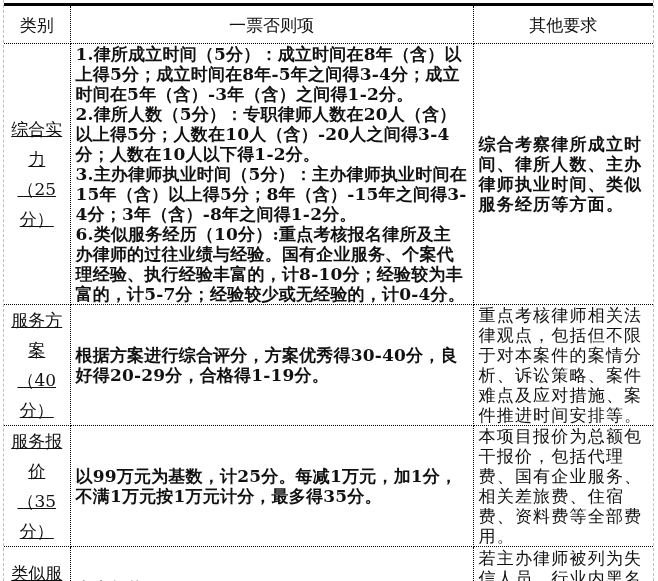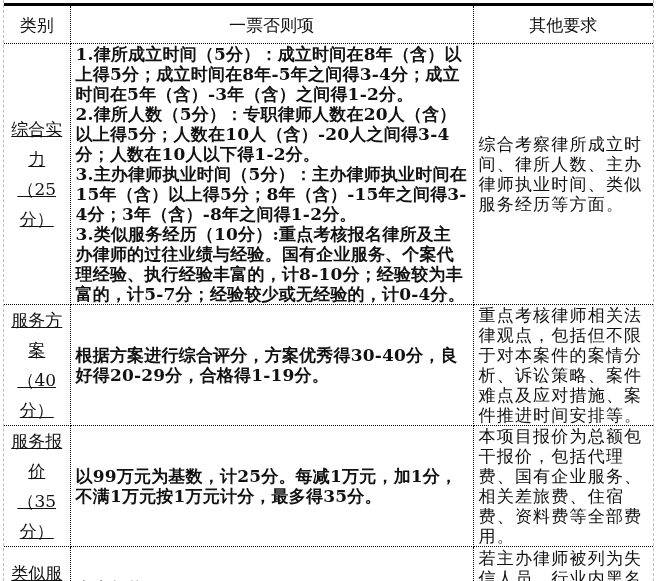--- a/index.html
+++ b/index.html
@@ -24,21 +24,21 @@
   table.score tr:last-child td { border-bottom: 3px solid #000; }
   table.score td:first-child, table.score th:first-child { border-left: none; }
   table.score td:last-child, table.score th:last-child { border-right: none; }
   th.hdr { height: 37px; font-weight: bold; text-align: center; font-size: 12px;
            font-family: "DejaVu Sans", "Liberation Sans", sans-serif; }
   td.cat { text-align: center; padding: 0 2px; }
   td.cat .cat-name, td.cat .cat-score { display: block; line-height: 30px; text-decoration: underline; }
   td.crit { text-align: left; letter-spacing: 0.2px; }
   td.crit p { margin: 0; font-weight: bold; }
   td.other { text-align: left; letter-spacing: 1.2px; vertical-align: top; padding-top: 2px; }
-  td.other.mid { vertical-align: middle; }
+  td.other.mid { vertical-align: middle; font-weight: bold; }
   tr.r1 td { height: 258px; }
   tr.r2 td { height: 99px; }
   tr.r3 td { height: 82px; }
   tr.r4 td { height: 82px; }
   .caret { display: inline-block; width: 2px; height: 15px; background: #000;
            vertical-align: middle; margin-left: 4px; }
 </style>
 </head>
 <body>
 
@@ -60,21 +60,21 @@
 
   <tr class="r1">
     <td class="cat">
       <span class="cat-name">综合实力</span>
       <span class="cat-score">（25分）</span>
     </td>
     <td class="crit">
       <p>1.律所成立时间（5分）：成立时间在8年（含）以上得5分；成立时间在8年-5年之间得3-4分；成立时间在5年（含）-3年（含）之间得1-2分。</p>
       <p>2.律所人数（5分）：专职律师人数在20人（含）以上得5分；人数在10人（含）-20人之间得3-4分；人数在10人以下得1-2分。</p>
       <p>3.主办律师执业时间（5分）：主办律师执业时间在15年（含）以上得5分；8年（含）-15年之间得3-4分；3年（含）-8年之间得1-2分。</p>
-      <p>3.类似服务经历（10分）:重点考核报名律所及主办律师的过往业绩与经验。国有企业服务、个案代理经验、执行经验丰富的，计8-10分；经验较为丰富的，计5-7分；经验较少或无经验的，计0-4分。</p>
+      <p>6.类似服务经历（10分）:重点考核报名律所及主办律师的过往业绩与经验。国有企业服务、个案代理经验、执行经验丰富的，计8-10分；经验较为丰富的，计5-7分；经验较少或无经验的，计0-4分。</p>
     </td>
     <td class="other mid">综合考察律所成立时间、律所人数、主办律师执业时间、类似服务经历等方面。</td>
   </tr>
 
   <tr class="r2">
     <td class="cat">
       <span class="cat-name">服务方案</span>
       <span class="cat-score">（40分）</span>
     </td>
     <td class="crit">

